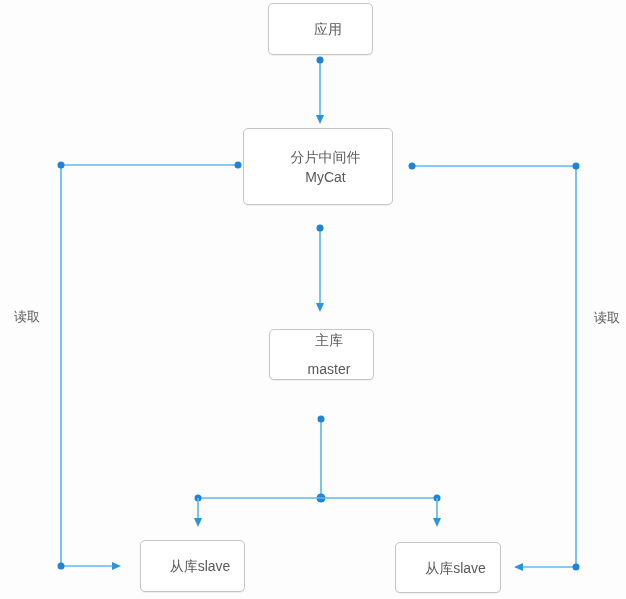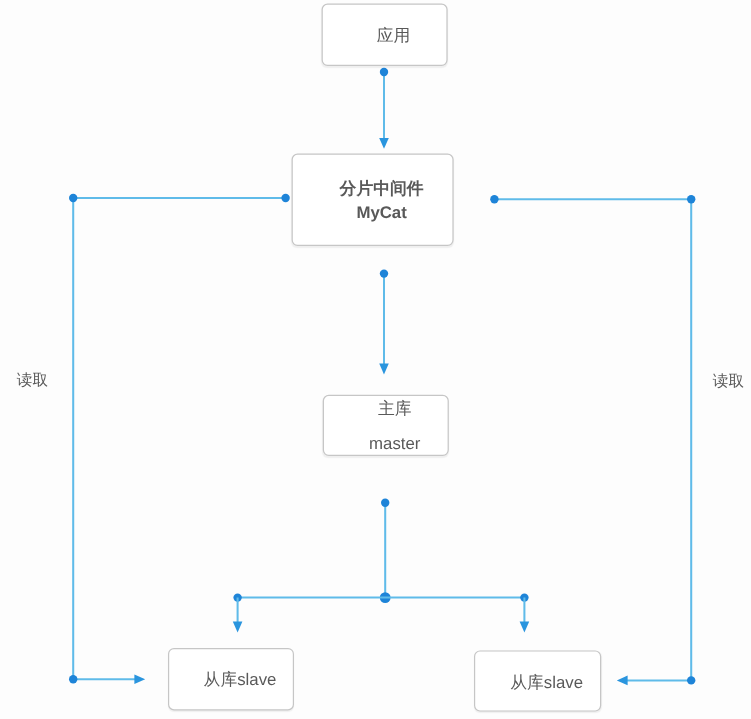--- a/index.html
+++ b/index.html
@@ -46,21 +46,21 @@
     align-items:center;
     justify-content:center;
     color:var(--text);
     font-size:14px;
     line-height:20px;
     text-align:center;
     box-shadow:0 1px 1px rgba(0,0,0,0.06);
     padding-left:15px;
   }
   .node-app{left:268px;top:3px;width:105px;height:52px;}
-  .node-mycat{left:243px;top:128px;width:135px;height:77px;font-weight:bold;}
+  .node-mycat{left:243px;top:128px;width:150px;height:77px;}
   .node-master{left:269px;top:329px;width:105px;height:51px;justify-content:space-between;}
   .node-slave-left{left:140px;top:540px;width:105px;height:52px;}
   .node-slave-right{left:395px;top:542px;width:106px;height:51px;}
   .edge-label{
     position:absolute;
     color:var(--text);
     font-size:13px;
     line-height:16px;
   }
   .edge-label-left{left:14px;top:309px;}

